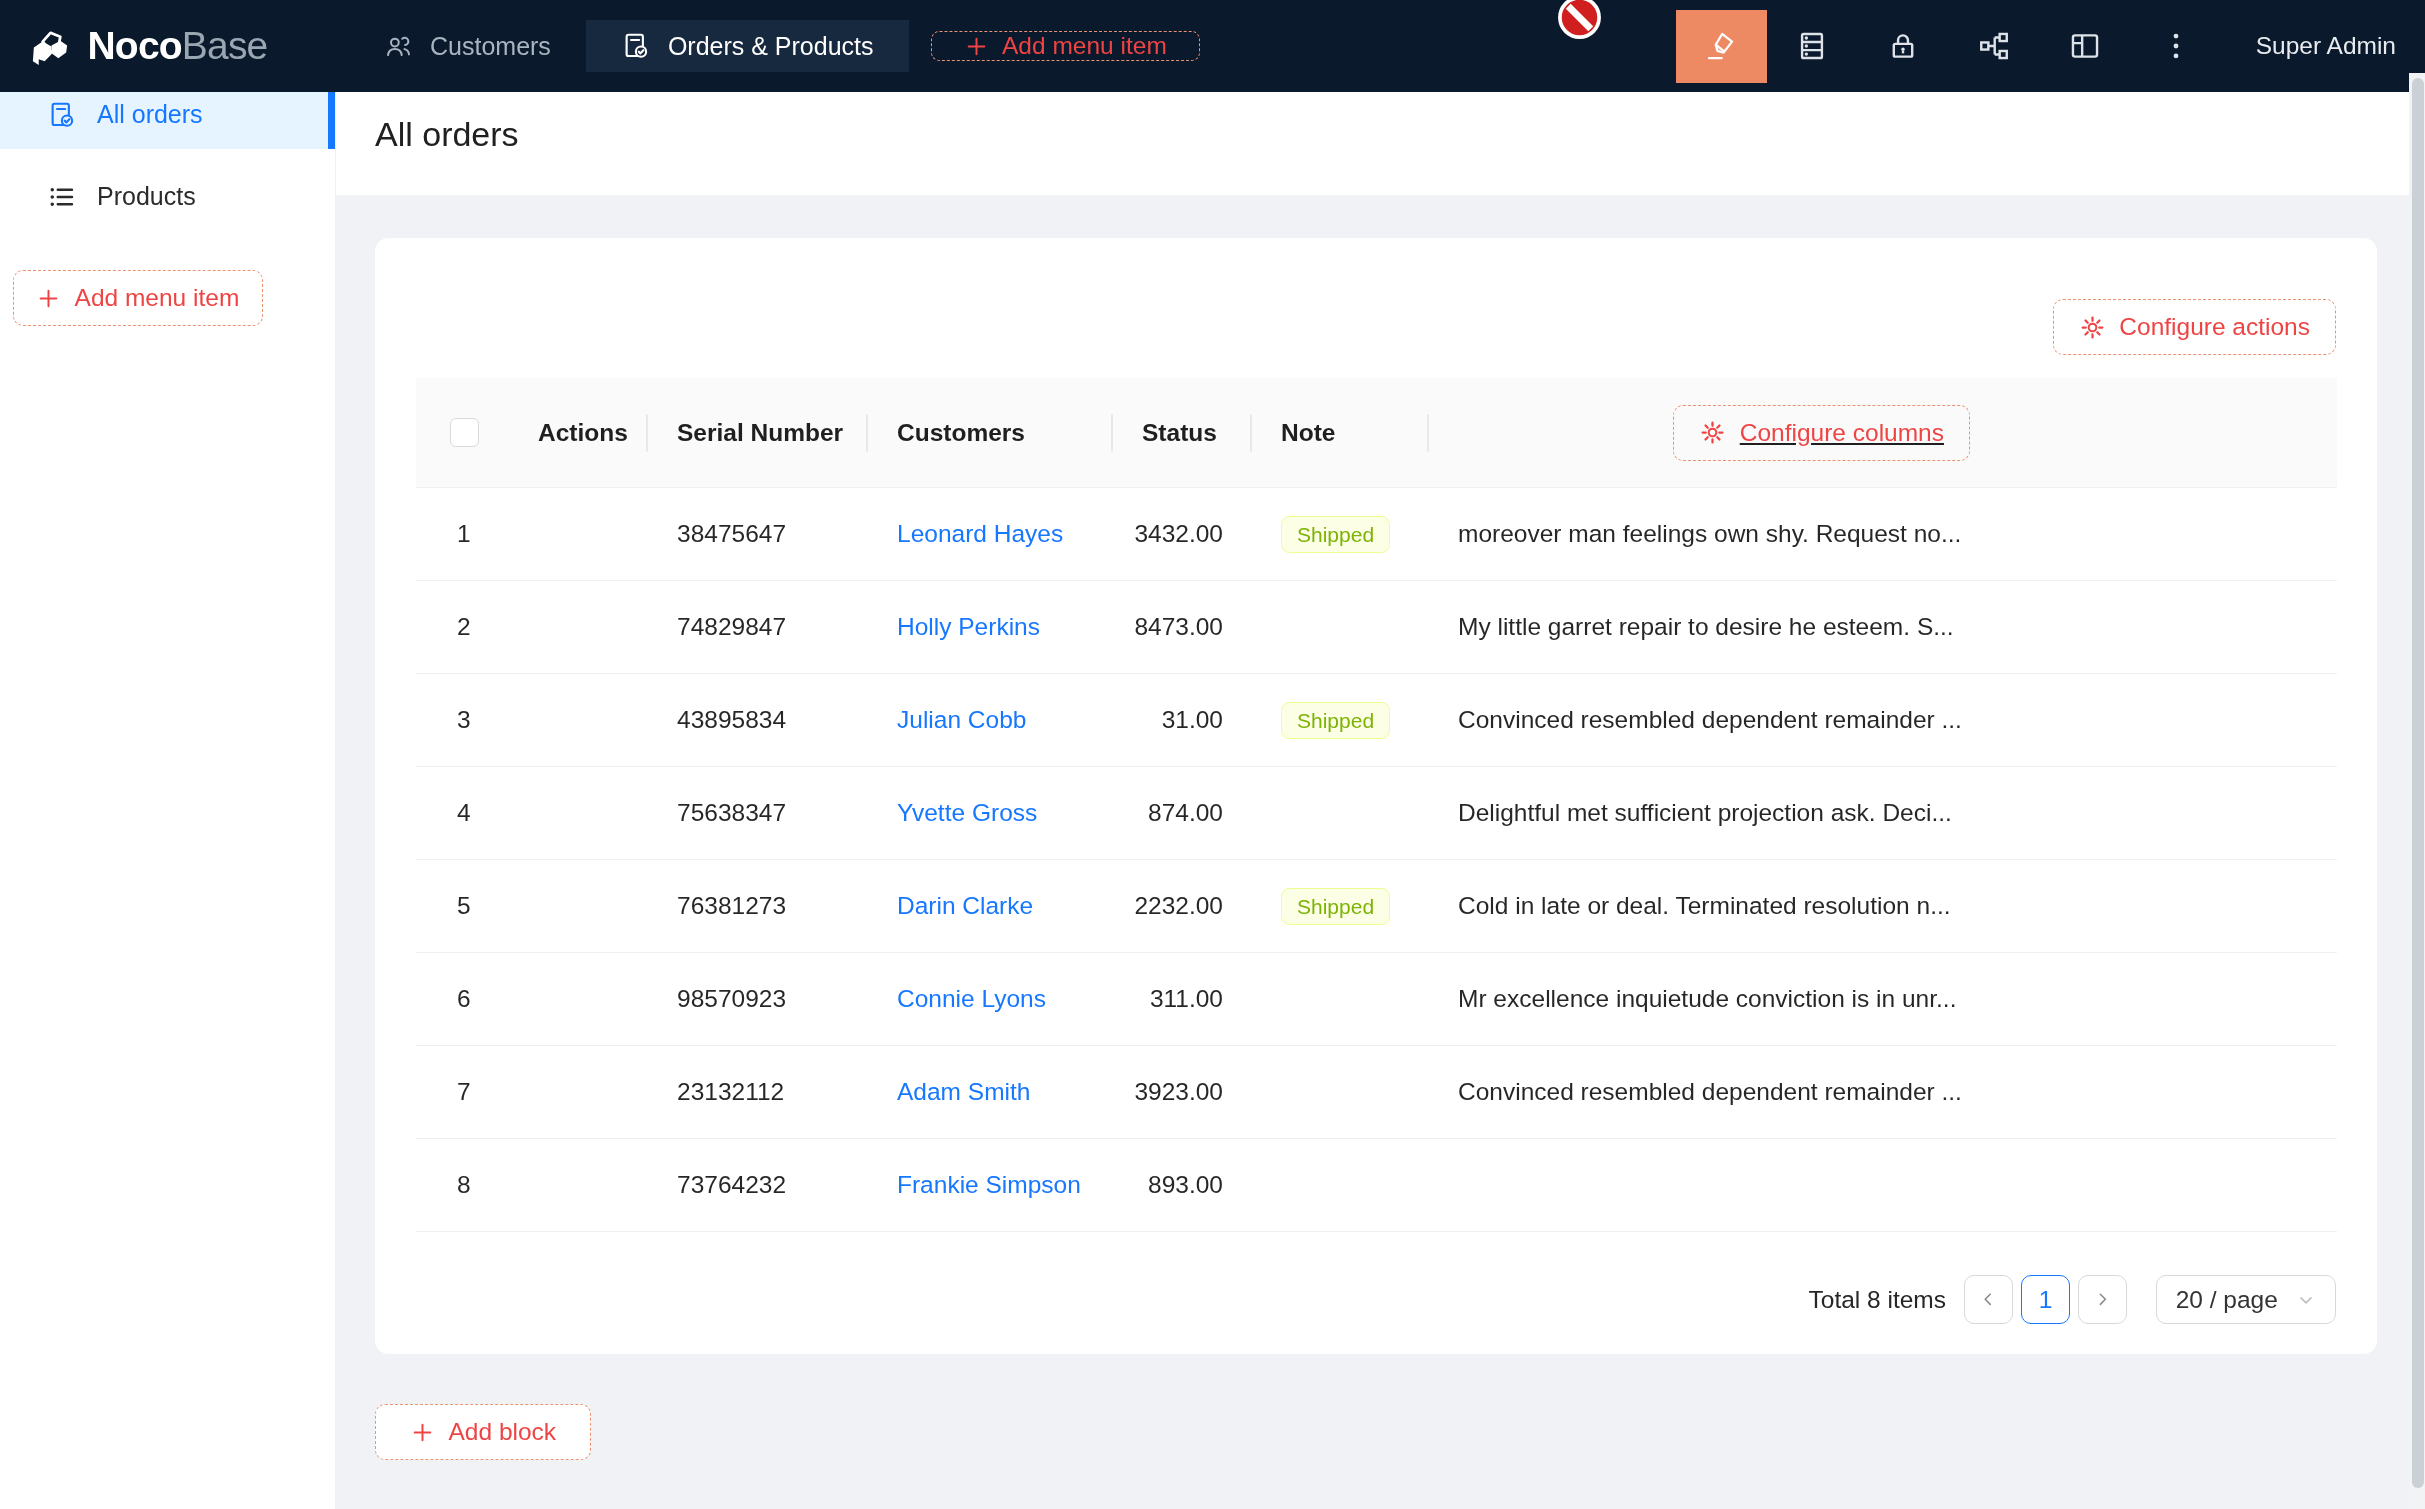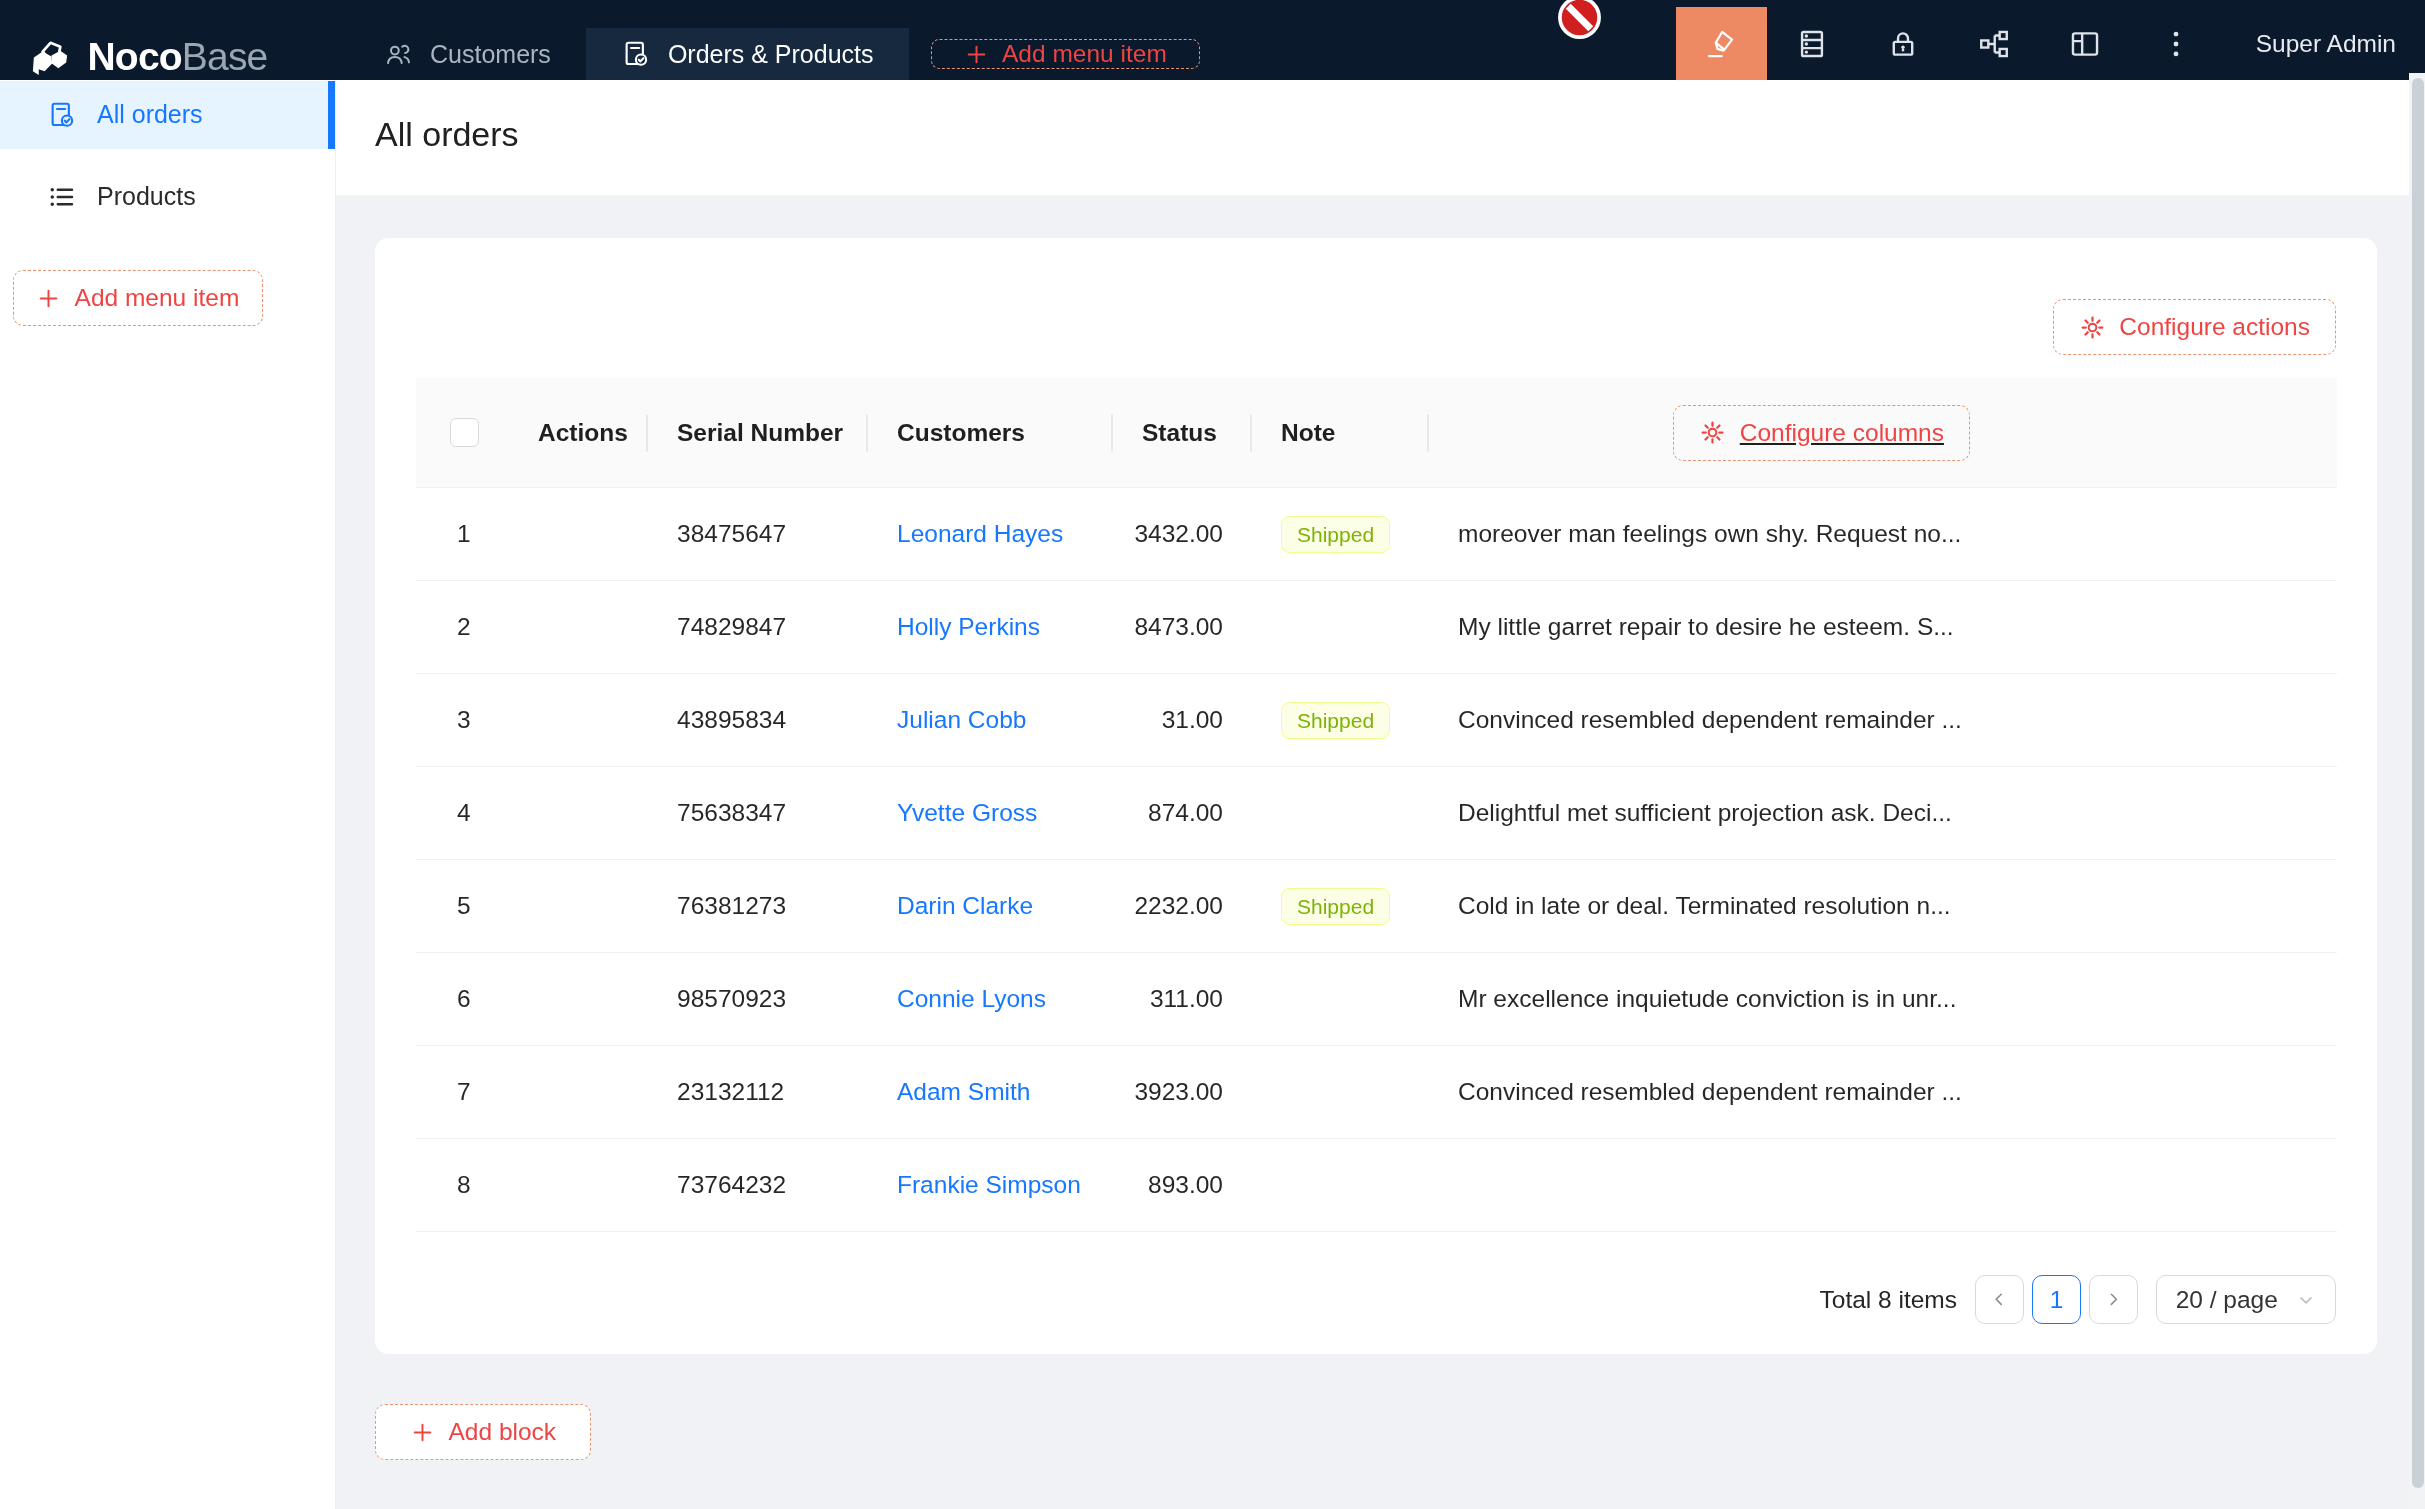--- a/index.html
+++ b/index.html
@@ -4,22 +4,22 @@
 <style>
   * { margin:0; padding:0; box-sizing:border-box; }
   html,body { width:2426px; height:1509px; overflow:hidden; }
   body {
     font-family:"Liberation Sans","DejaVu Sans",sans-serif;
     background:#f0f2f5; color:#262626; position:relative;
   }
   svg { display:block; }
 
   
-  .navbar { position:absolute; top:0; left:0; right:0; height:80px;
-    background:#0a192b; display:flex; align-items:flex-end; z-index:5; }
+  .navbar { position:absolute; top:0; left:0; right:0; height:92px;
+    background:#0a192b; display:flex; align-items:center; z-index:5; }
   .logo { width:348px; flex:none; display:flex; align-items:center; padding-left:27px; gap:13.5px; }
   .logo-mark { width:47px; height:47px; }
   .wordmark { font-size:39px; letter-spacing:-0.8px; white-space:nowrap; }
   .wordmark .noco { font-weight:800; color:#ffffff; }
   .wordmark .base { font-weight:300; color:#9aa6b2; }
   .nav-tabs { display:flex; align-items:stretch; }
   .nav-tab { display:flex; align-items:center; gap:17px; padding:0 35px;
     color:#a9b4c1; font-size:25px; cursor:pointer; --icon-badge-bg:#0a192b; }
   .nav-tab.active { background:#16293e; color:#ffffff; --icon-badge-bg:#16293e; }
   .nav-tab .t-icon { width:30px; height:30px; }
@@ -86,21 +86,21 @@
   .pagination { height:135px; display:flex; align-items:center; justify-content:flex-end;
     gap:8px; }
   .pg-total { font-size:24.5px; color:#262626; margin-right:10px; }
   .pg-box { width:49px; height:49px; border:1.7px solid #d9d9d9; border-radius:10px;
     display:flex; align-items:center; justify-content:center; font-size:24.5px;
     color:#8a8a8a; background:#fff; cursor:pointer; }
   .pg-box.active { border-color:#1677ff; color:#1677ff; font-weight:500; }
   .pg-box svg { width:18.6px; height:18.6px; }
   .pg-select { height:49px; padding:0 18.6px; border:1.7px solid #d9d9d9; border-radius:10px;
     display:flex; align-items:center; gap:18.6px; font-size:24.5px; color:#333;
-    background:#fff; cursor:pointer; margin-left:10px; }
+    background:#fff; cursor:pointer; margin-left:21px; }
   .pg-select svg { width:20px; height:20px; color:#bfbfbf; }
 
   .add-block { margin-top:50px; height:56px; padding:0 34px; background:#ffffff; border-radius:10px; }
 
   
   .scrollbar { position:absolute; right:0; top:73px; bottom:0; width:17px; background:#f1f3f5; z-index:6; }
   .scroll-thumb { position:absolute; left:2.5px; right:2.5px; top:5px; height:1410px;
     background:#cbd0d6; border-radius:8.5px; }
 
   

